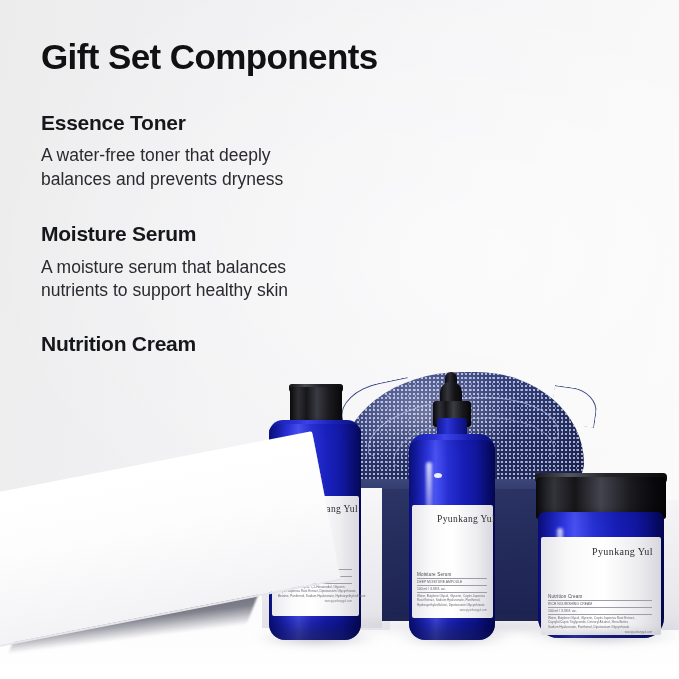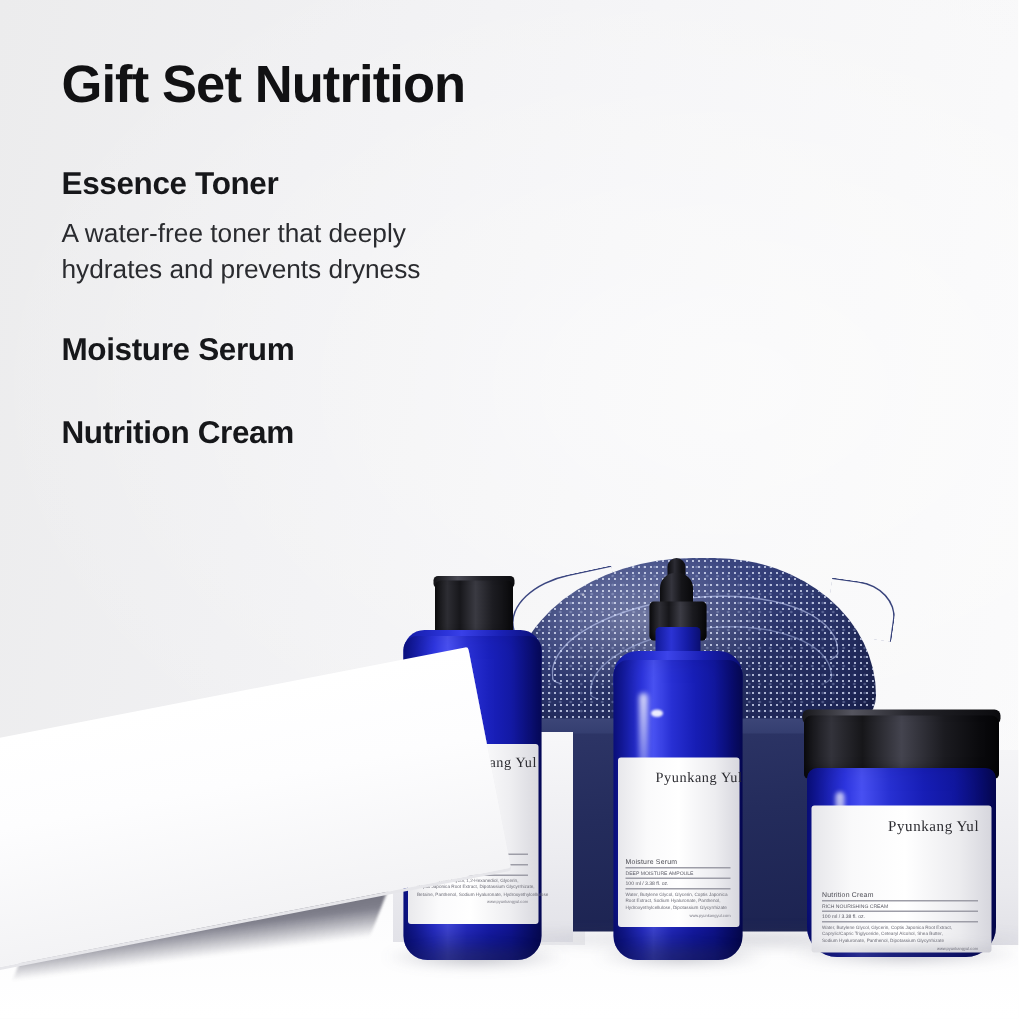--- a/index.html
+++ b/index.html
@@ -631,30 +631,32 @@
       <div class="fine-foot">www.pyunkangyul.com</div>
     </div>
     <div class="sh sh-cream"></div>
 
     <div class="box-lid-shadow"></div>
     <div class="box-lid-face"></div>
     <div class="box-lid"></div>
   </div>
 
   <div class="copy">
-    <h1 class="title">Gift Set Nutrition</h1>
+    <h1 class="title">Gift Set Components</h1>
 
     <div class="sec sec-essence">
       <h2 class="sec-title">Essence Toner</h2>
       <p class="sec-body">A water-free toner that deeply
-hydrates and prevents dryness</p>
+balances and prevents dryness</p>
     </div>
 
     <div class="sec sec-moisture">
       <h2 class="sec-title">Moisture Serum</h2>
+      <p class="sec-body">A moisture serum that balances
+nutrients to support healthy skin</p>
     </div>
 
     <div class="sec sec-nutrition">
       <h2 class="sec-title">Nutrition Cream</h2>
     </div>
   </div>
 
 </div>
 
 </body></html>

